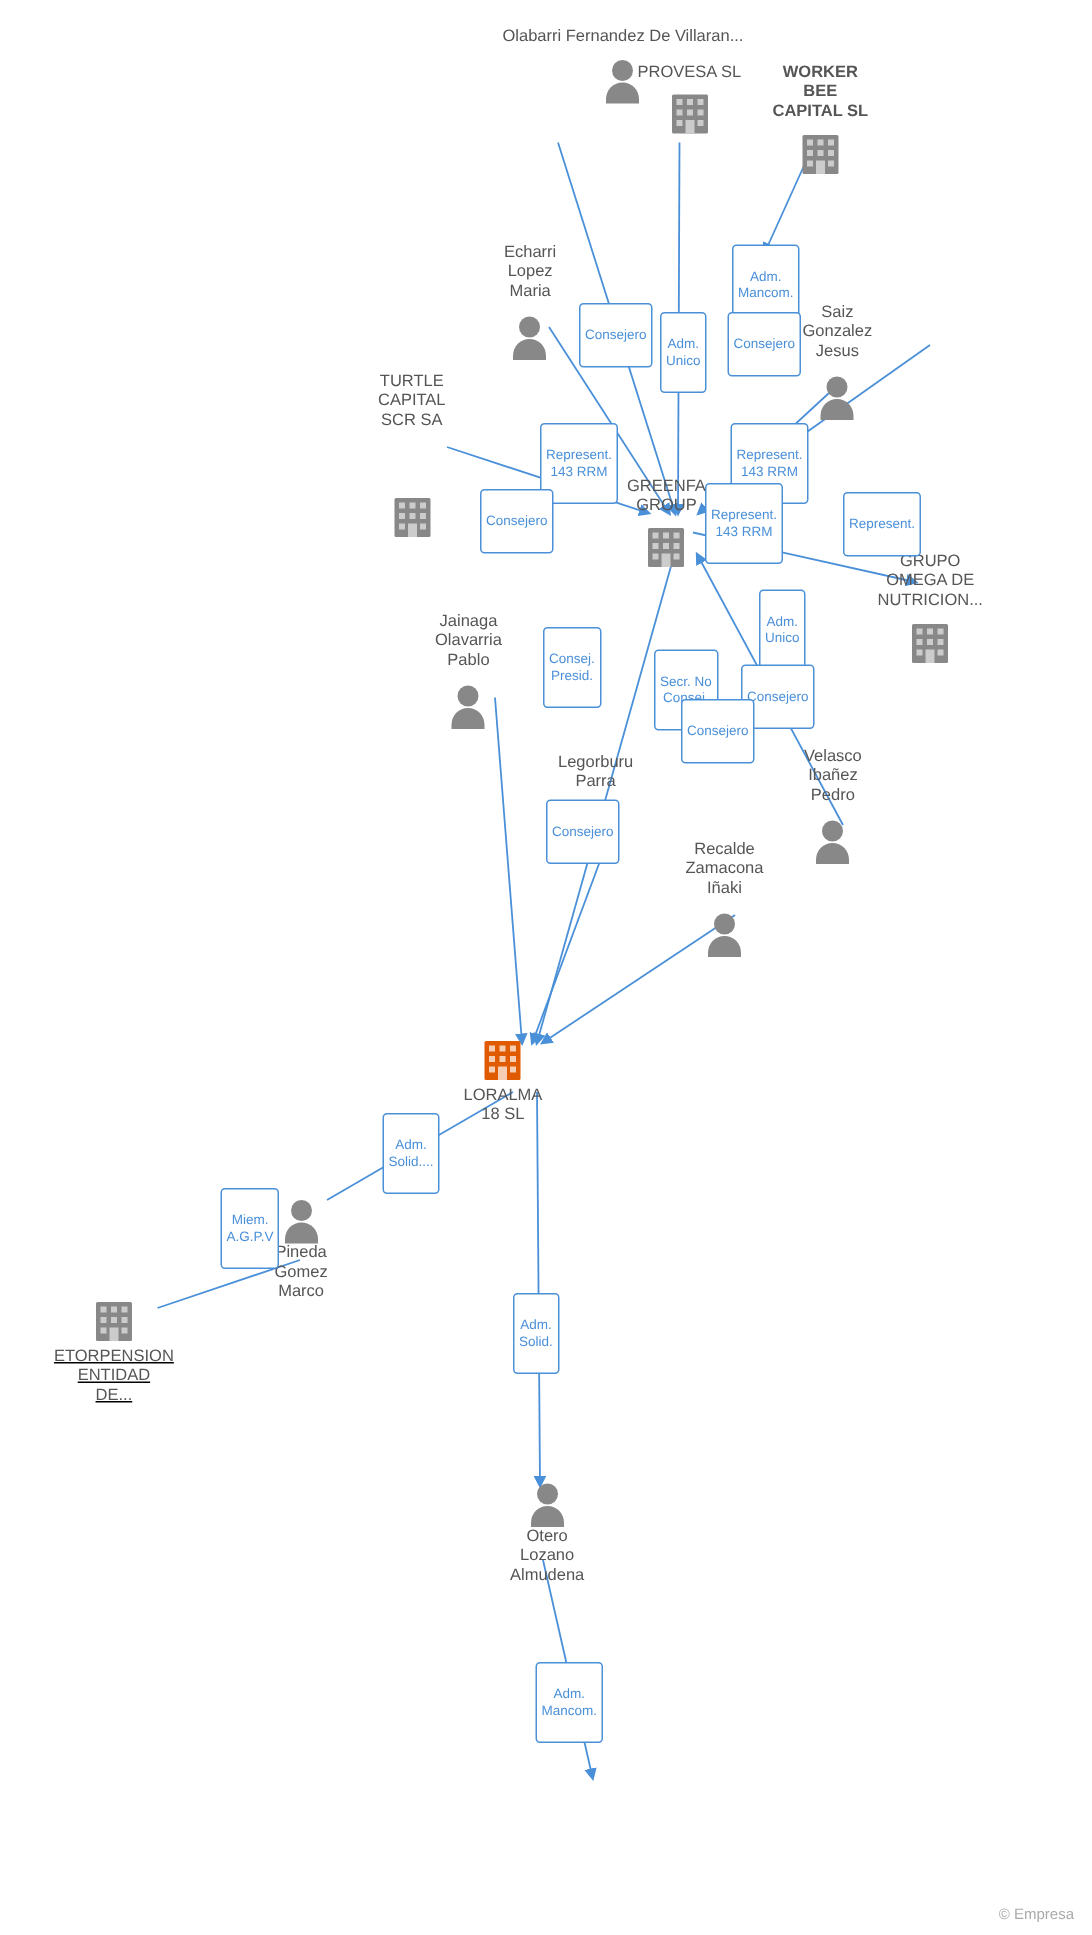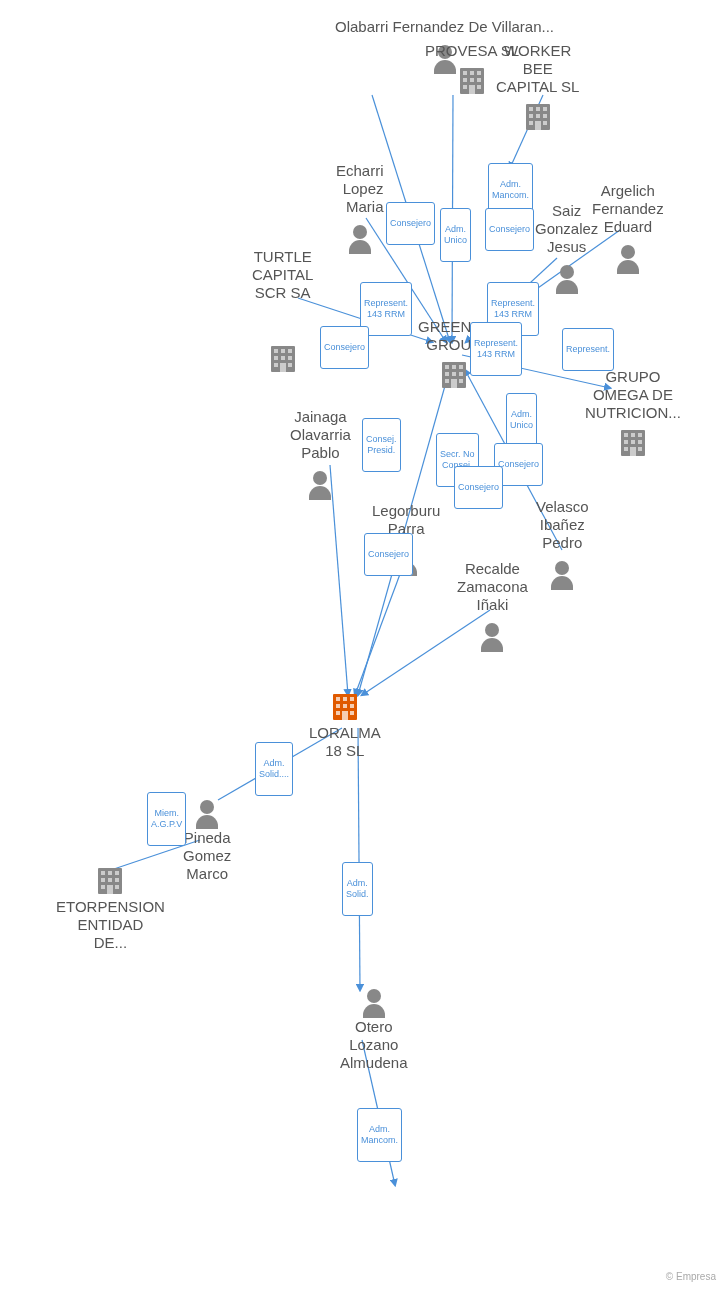--- a/index.html
+++ b/index.html
@@ -25,21 +25,21 @@
       pointer-events: none;
     }
     .node {
       position: absolute;
       display: flex;
       flex-direction: column;
       align-items: center;
       text-align: center;
     }
     .node-label {
-      font-size: 15px;
+      font-size: 11px;
       color: #555;
       line-height: 1.2;
       margin-bottom: 2px;
     }
     
     .person-icon {
       width: 32px;
       height: 36px;
       display: flex;
       flex-direction: column;
@@ -161,53 +161,46 @@
         <rect x="7" y="14" width="4" height="4" fill="#ccc"></rect>
         <rect x="14" y="14" width="4" height="4" fill="#ccc"></rect>
         <rect x="21" y="14" width="4" height="4" fill="#ccc"></rect>
         <rect x="7" y="21" width="4" height="4" fill="#ccc"></rect>
         <rect x="21" y="21" width="4" height="4" fill="#ccc"></rect>
         <rect x="13" y="21" width="6" height="9" fill="#ccc"></rect>
       </svg>
     </div>
   </div>
 
-  <div class="node" style="left:496px;top:42px;">
+  <div class="node" style="left:515px;top:42px;font-weight:bold;">
     <div class="node-label">WORKER<br>BEE<br>CAPITAL SL</div>
     <div class="building-icon">
       <svg class="building-svg" viewBox="0 0 32 32">
         <rect x="4" y="4" width="24" height="26" fill="#888" rx="1"></rect>
         <rect x="7" y="7" width="4" height="4" fill="#ccc"></rect>
         <rect x="14" y="7" width="4" height="4" fill="#ccc"></rect>
         <rect x="21" y="7" width="4" height="4" fill="#ccc"></rect>
         <rect x="7" y="14" width="4" height="4" fill="#ccc"></rect>
         <rect x="14" y="14" width="4" height="4" fill="#ccc"></rect>
         <rect x="21" y="14" width="4" height="4" fill="#ccc"></rect>
         <rect x="7" y="21" width="4" height="4" fill="#ccc"></rect>
         <rect x="21" y="21" width="4" height="4" fill="#ccc"></rect>
         <rect x="13" y="21" width="6" height="9" fill="#ccc"></rect>
       </svg>
     </div>
   </div>
 
-  <div class="node" style="left:336px;top:162px;text-align:right;">
+  <div class="node" style="left:336px;top:162px;">
     <div class="node-label">Echarri<br>Lopez<br>Maria</div>
     <div class="person-icon">
       <div class="person-head"></div>
       <div class="person-body"></div>
     </div>
   </div>
 
-  <div class="node" style="left:592px;top:182px;">
-    <div class="node-label">Argelich<br>Fernandez<br>Eduard</div>
-    <div class="person-icon">
-      <div class="person-head"></div>
-      <div class="person-body"></div>
-    </div>
-  </div>
 
   <div class="node" style="left:535px;top:202px;">
     <div class="node-label">Saiz<br>Gonzalez<br>Jesus</div>
     <div class="person-icon">
       <div class="person-head"></div>
       <div class="person-body"></div>
     </div>
   </div>
 
   <div class="node" style="left:252px;top:248px;gap:36px;">
@@ -315,21 +308,21 @@
   </div>
 
   <div class="node" style="left:183px;top:793px;">
     <div class="person-icon">
       <div class="person-head"></div>
       <div class="person-body"></div>
     </div>
     <div class="node-label">Pineda<br>Gomez<br>Marco</div>
   </div>
 
-  <div class="node" style="left:56px;top:862px;">
+  <div class="node" style="left:36px;top:862px;text-decoration:underline;">
     <div class="building-icon">
       <svg class="building-svg" viewBox="0 0 32 32">
         <rect x="4" y="4" width="24" height="26" fill="#888" rx="1"></rect>
         <rect x="7" y="7" width="4" height="4" fill="#ccc"></rect>
         <rect x="14" y="7" width="4" height="4" fill="#ccc"></rect>
         <rect x="21" y="7" width="4" height="4" fill="#ccc"></rect>
         <rect x="7" y="14" width="4" height="4" fill="#ccc"></rect>
         <rect x="14" y="14" width="4" height="4" fill="#ccc"></rect>
         <rect x="21" y="14" width="4" height="4" fill="#ccc"></rect>
         <rect x="7" y="21" width="4" height="4" fill="#ccc"></rect>

